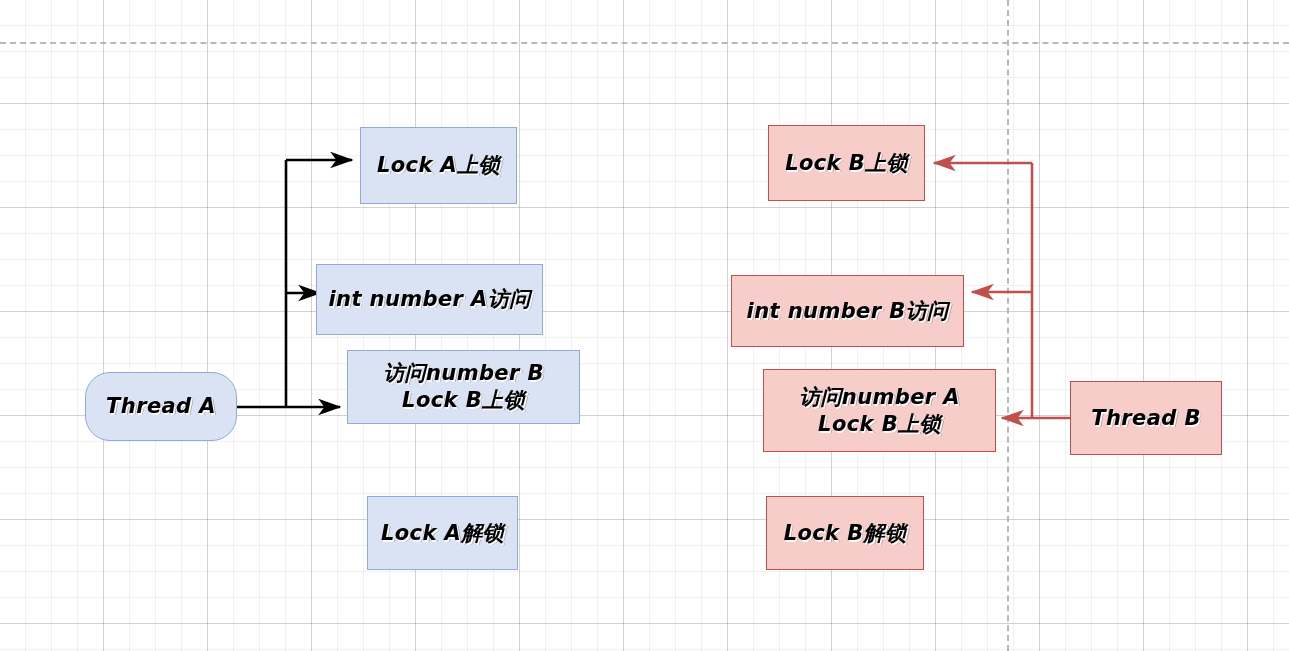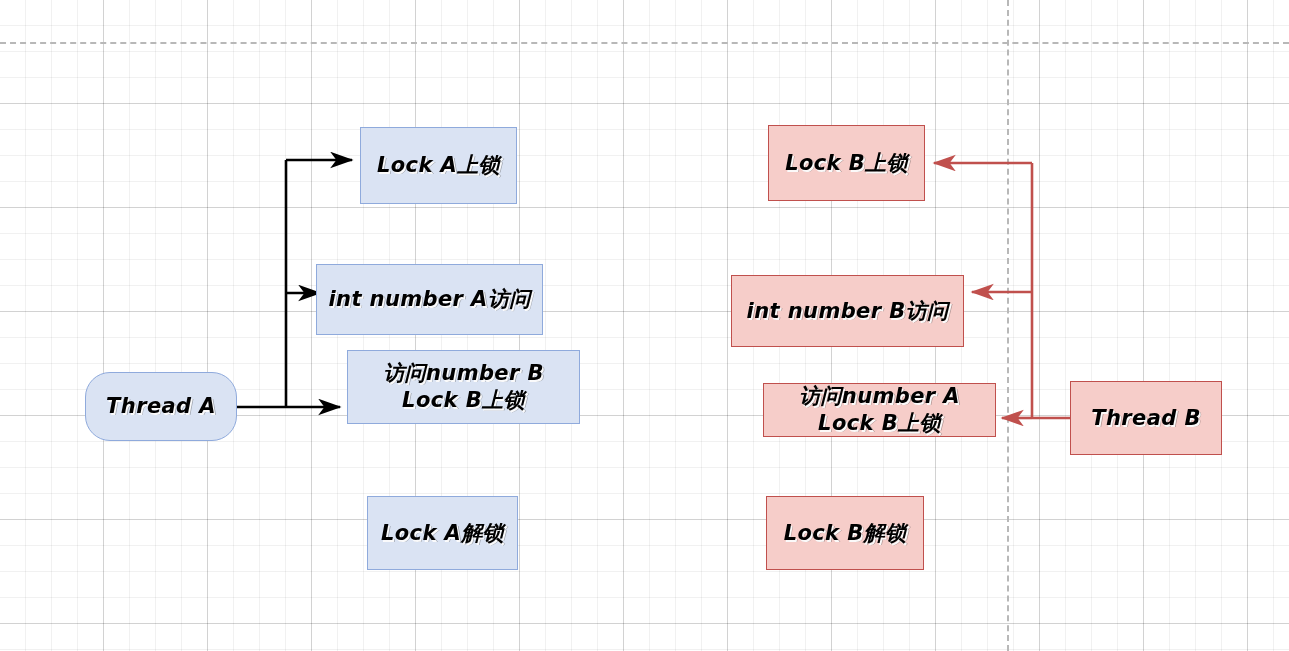--- a/index.html
+++ b/index.html
@@ -103,18 +103,18 @@
 Lock B上锁</div>
 
   <div class="node red" style="left:1070px;top:381px;width:152px;height:74px;">Thread B</div>
 
   <div class="node blue" style="left:367px;top:496px;width:151px;height:74px;">Lock A解锁</div>
 
   <div class="node red" style="left:768px;top:125px;width:157px;height:76px;">Lock B上锁</div>
 
   <div class="node red" style="left:731px;top:255px;width:233px;height:72px;margin-top:20px;">int number B访问</div>
 
-  <div class="node red" style="left:763px;top:383px;width:233px;height:54px;">访问number A
+  <div class="node red" style="left:763px;top:369px;width:233px;height:83px;">访问number A
 Lock B上锁</div>
 
   <div class="node red" style="left:766px;top:496px;width:158px;height:74px;font-style:italic;">Lock B解锁</div>
 
 </div>
 
 </body></html>

